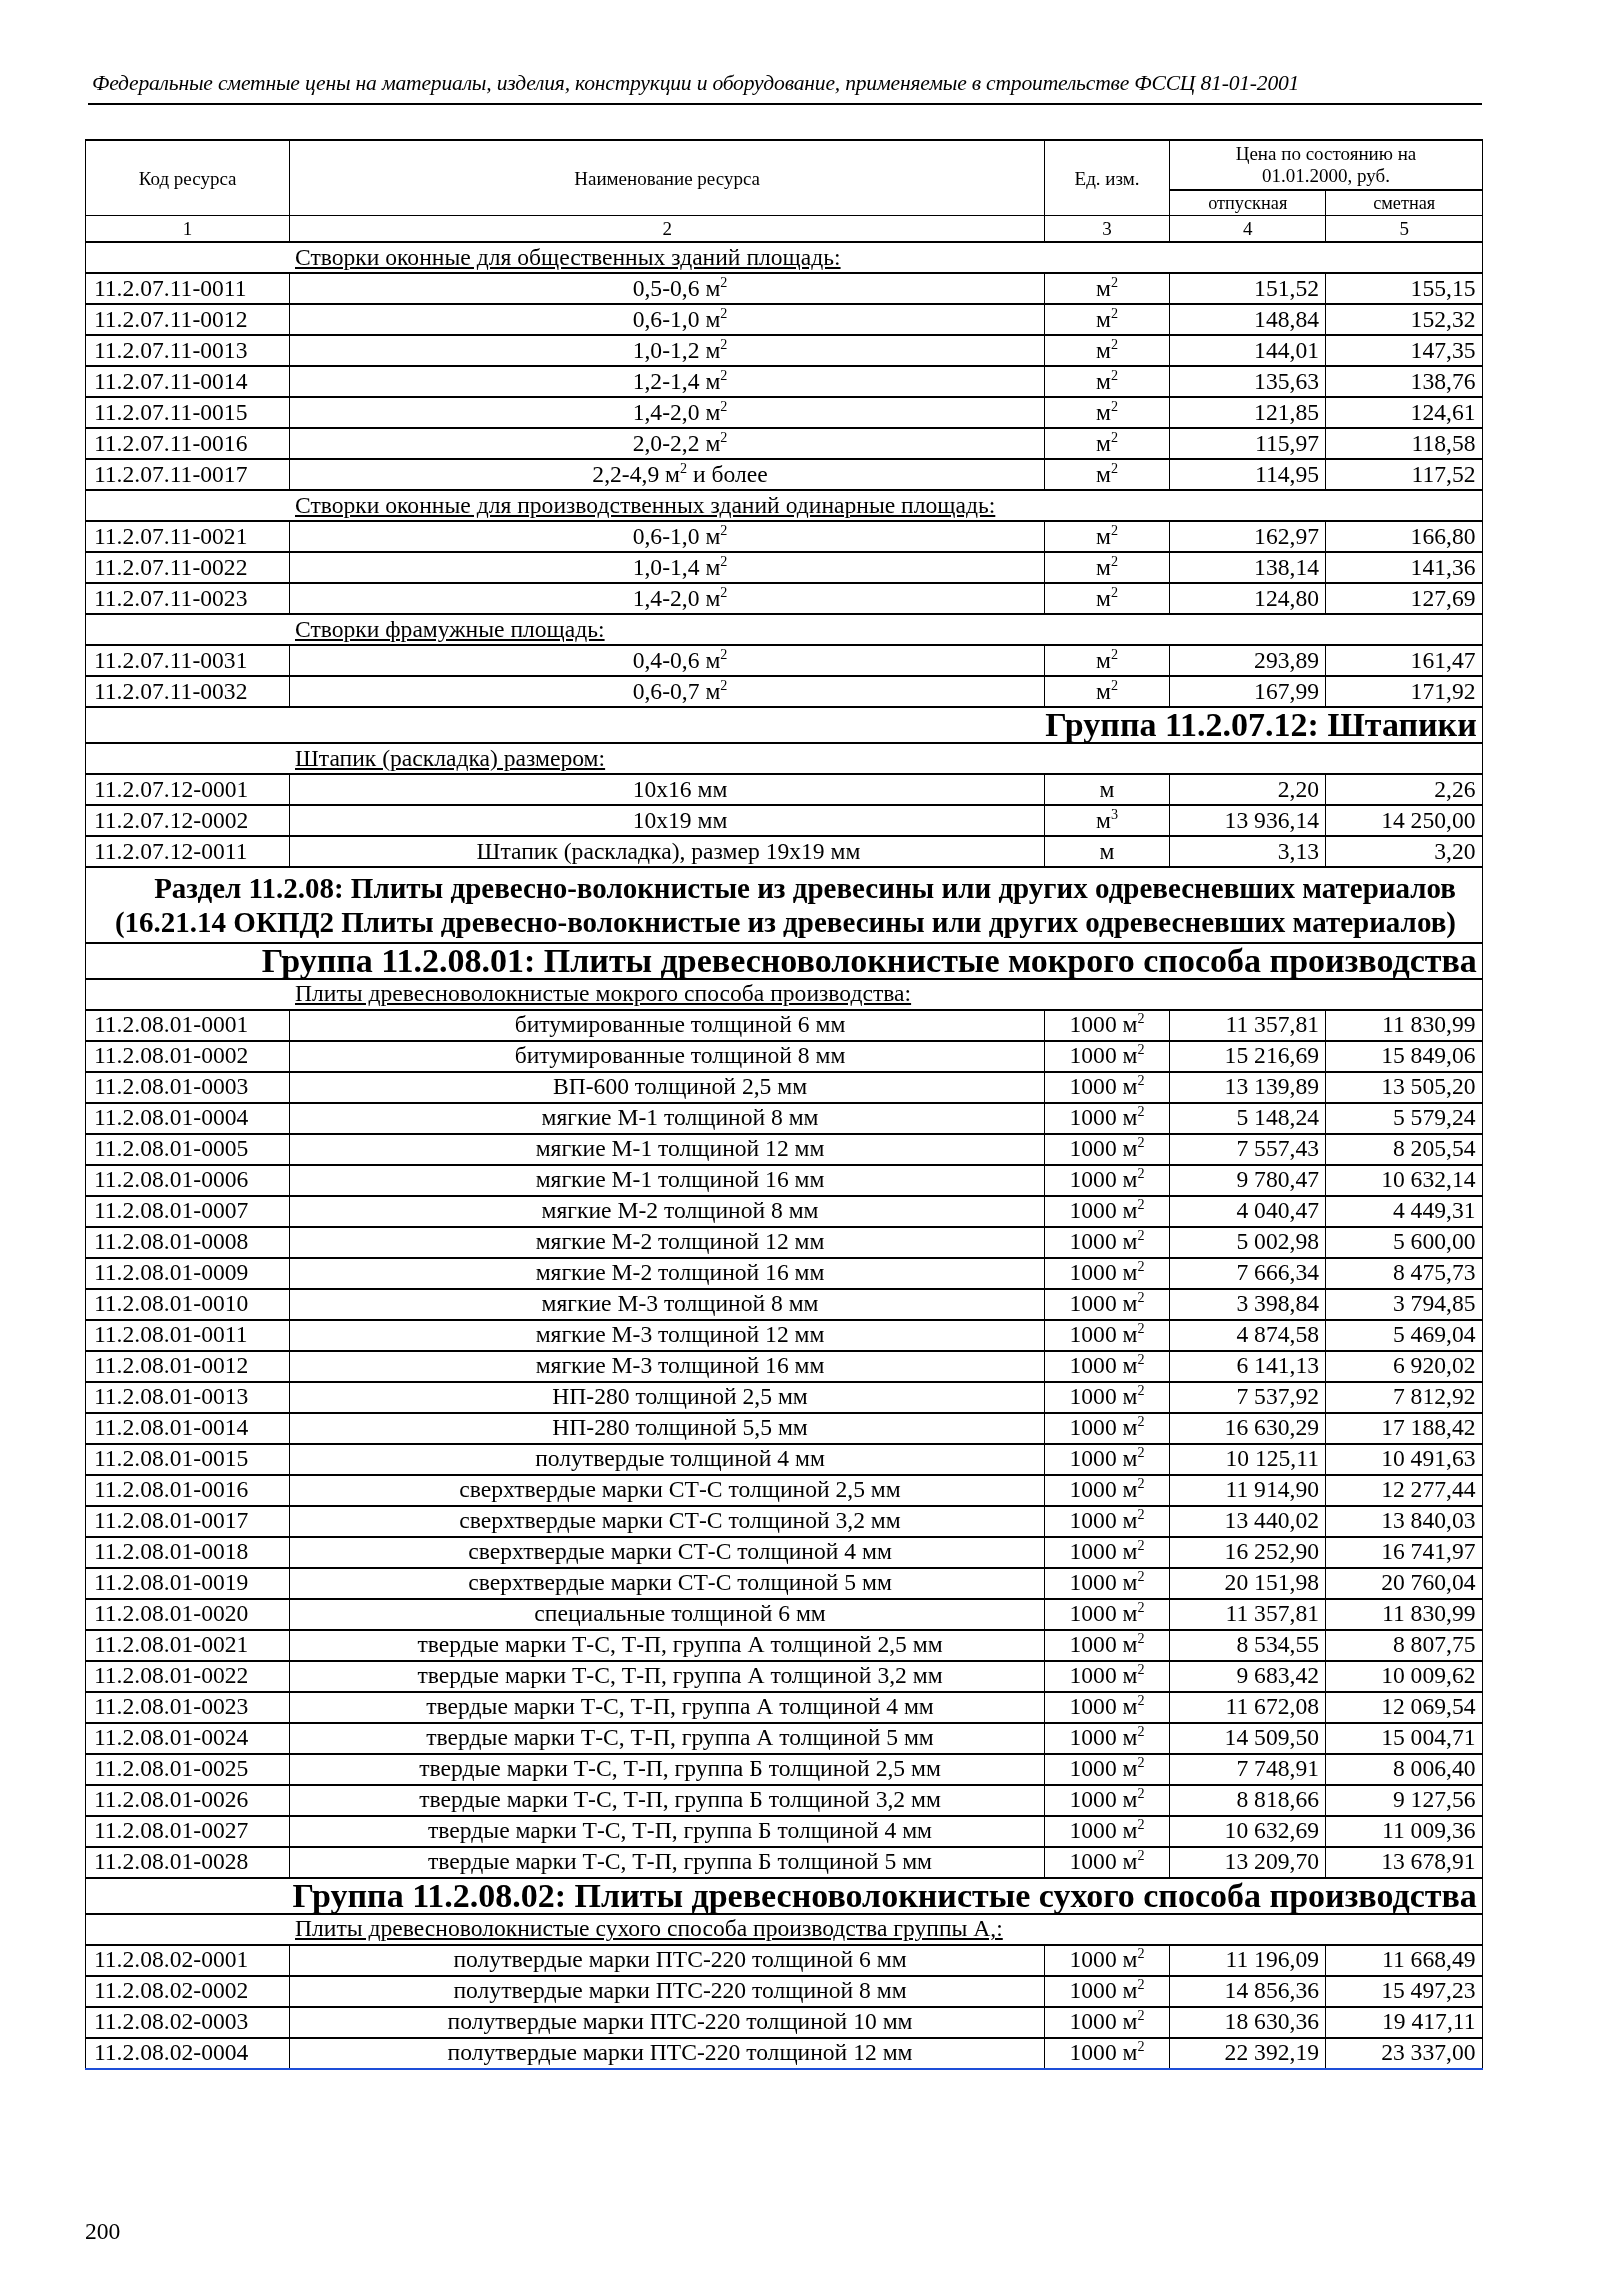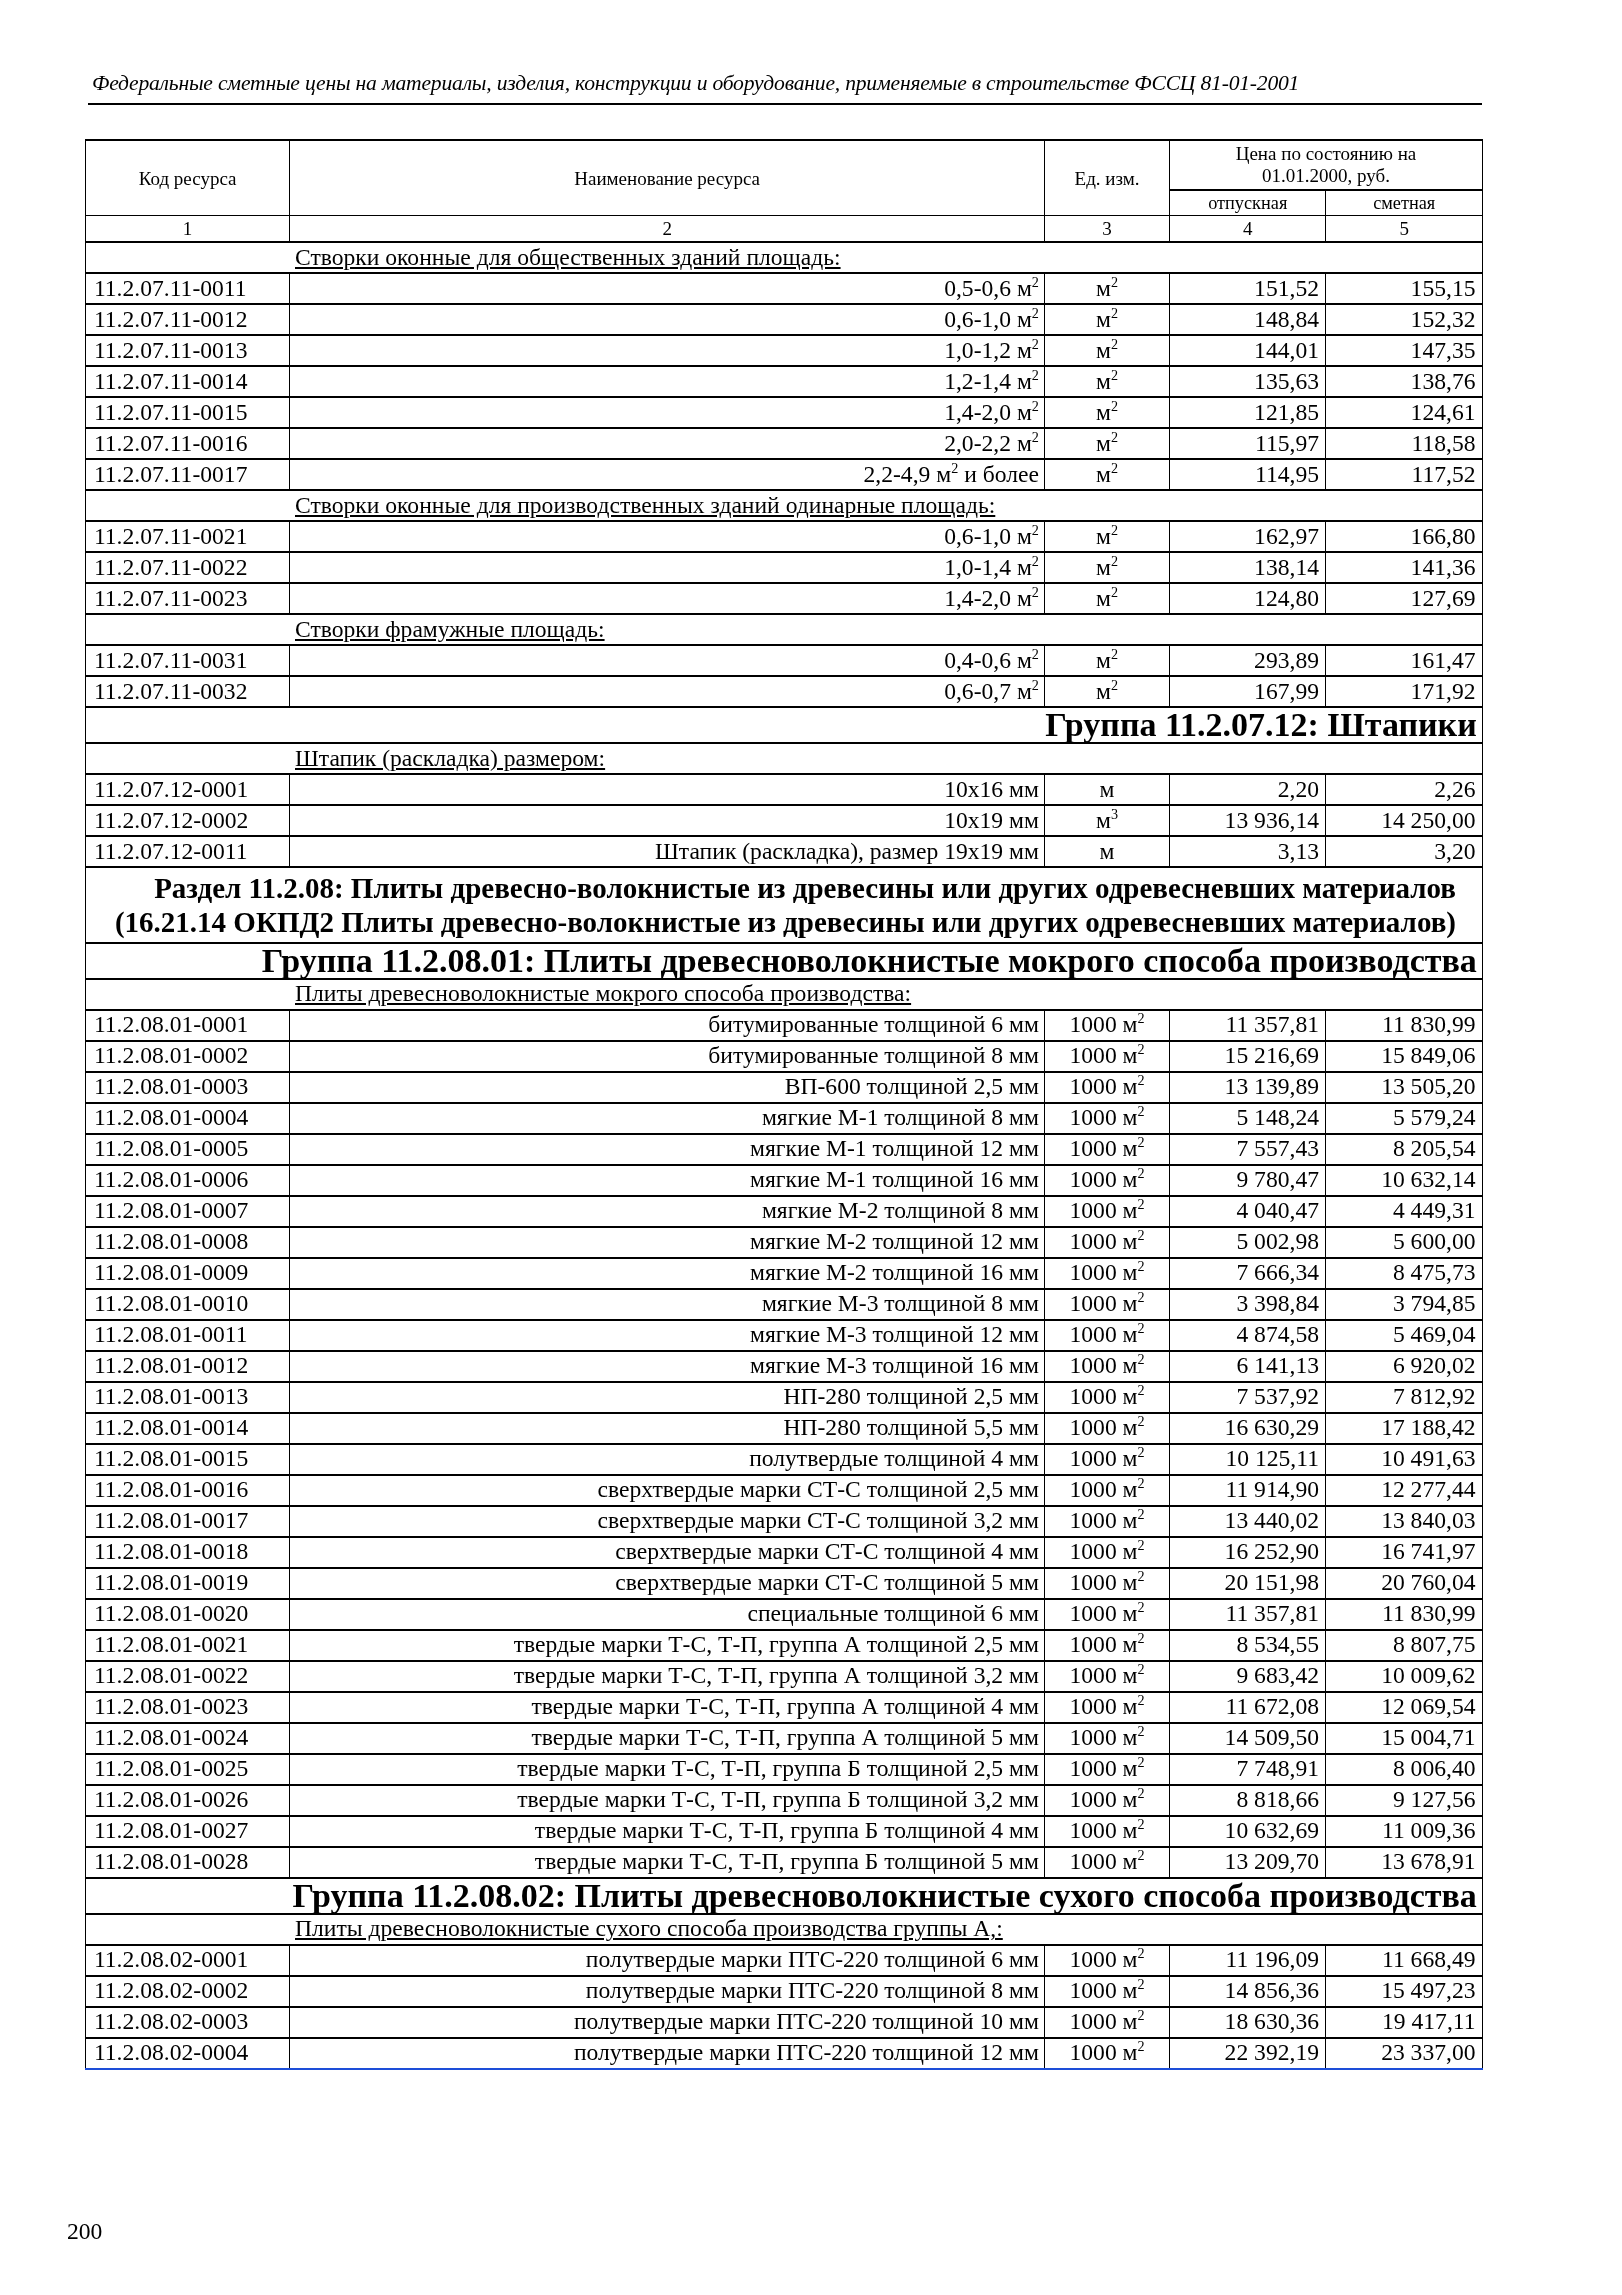--- a/index.html
+++ b/index.html
@@ -14,31 +14,31 @@
   table.price td, table.price th { border: 0.7px solid #000; padding: 0 5.2px; line-height: 1; font-weight: normal;
          white-space: nowrap; overflow: visible; }
   col.c1 { width: 201px; } col.c2 { width: 743px; } col.c3 { width: 123px; } col.c4 { width: 154px; } col.c5 { width: 154px; }
   .hdr th { font-size: 19px; text-align: center; vertical-align: middle; }
   .hdr-a th { height: 48px; }
   .hdr-b th { height: 24px; font-size: 18.3px; }
   .numrow td { font-size: 19px; text-align: center; height: 25px; border-bottom: 2px solid #000; }
   .hdr { border-top: 2px solid #000; }
   tr.item td { font-size: 23.6px; height: 29px; border-top: 2px solid #000; }
   tr.item td.code { text-align: left; padding-left: 7.9px; }
-  tr.item td.name { text-align: right; padding-left: 31px; }
+  tr.item td.name { text-align: center; padding-left: 31px; }
   tr.item td.name.flush { padding-left: 7.9px; }
   tr.item td.unit { text-align: center; }
   tr.item td.num { text-align: right; padding-right: 6.5px; }
   tr.sub td { font-size: 23.6px; height: 29px; padding-left: 209px; text-align: left; border-top: 2px solid #000; text-decoration: underline; }
   tr.group td { font-size: 34px; font-weight: bold; text-align: right; height: 30px; border-top: 2px solid #000; }
   tr.section td { font-size: 29px; font-weight: bold; text-align: right; line-height: 1.18;
          white-space: normal; padding: 2.6px 26px; border-top: 2px solid #000; }
   tr.last td { border-bottom: 2px solid #1d4ed8; }
   sup { font-size: 60%; line-height: 0; vertical-align: super; }
-  .page-number { position: absolute; left: 67px; top: 2218px; font-size: 23.6px; }
+  .page-number { position: absolute; left: 85px; top: 2218px; font-size: 23.6px; }
 </style>
 </head>
 <body>
 
 <div class="running-head" style="transform: scaleX(1);">Федеральные сметные цены на материалы, изделия, конструкции и оборудование, применяемые в строительстве ФССЦ 81-01-2001</div>
 <div class="head-rule"></div>
 
 <table class="price">
   <colgroup>
     <col class="c1">

